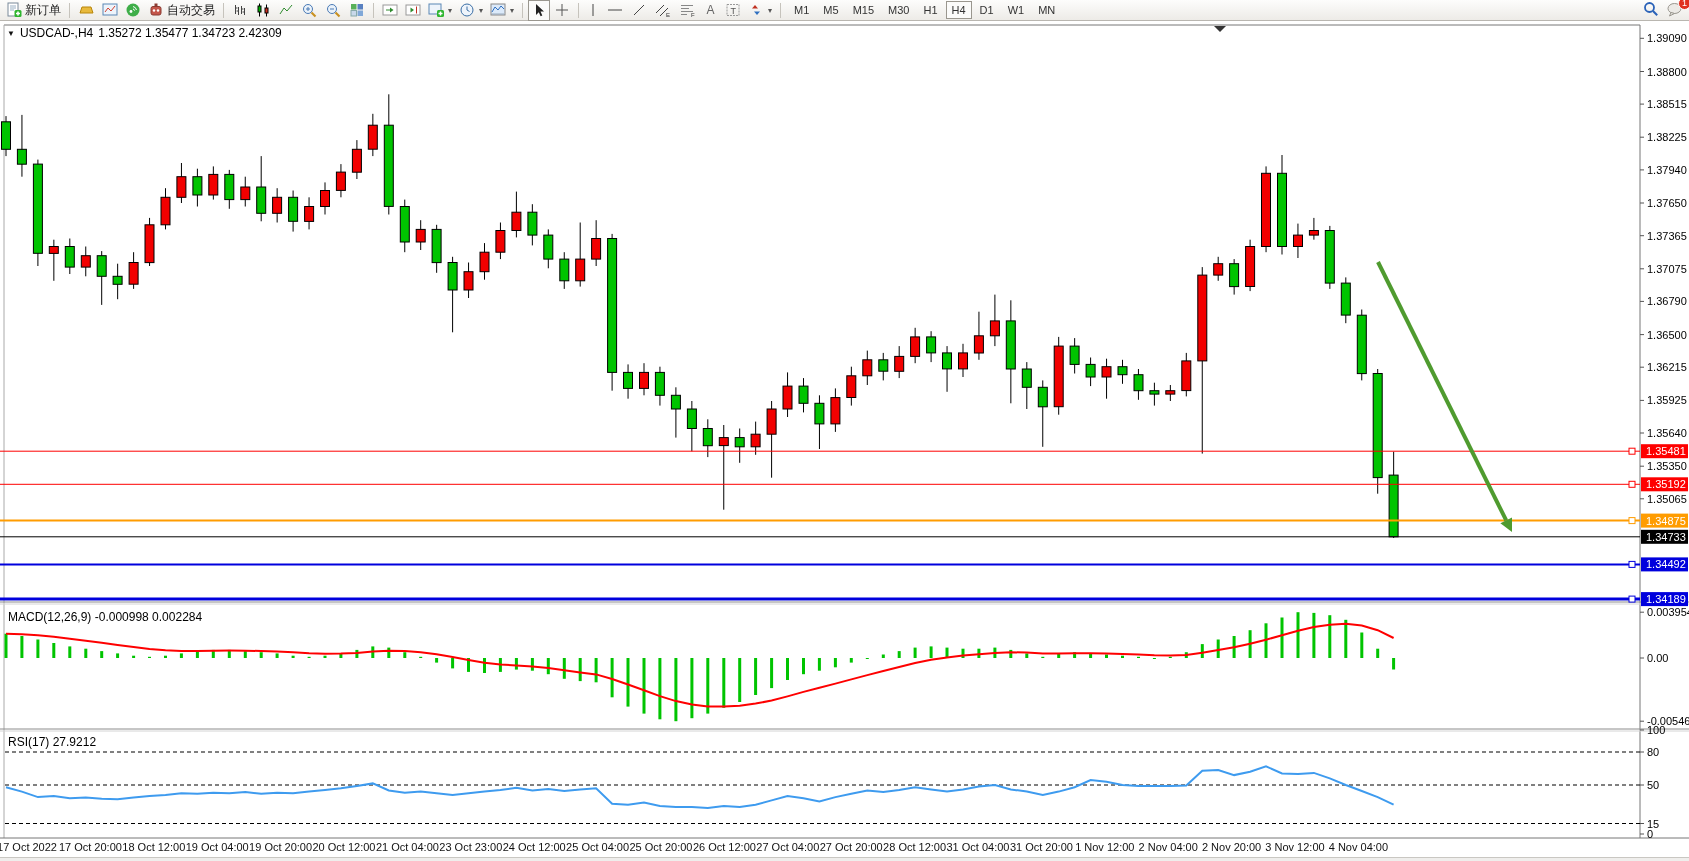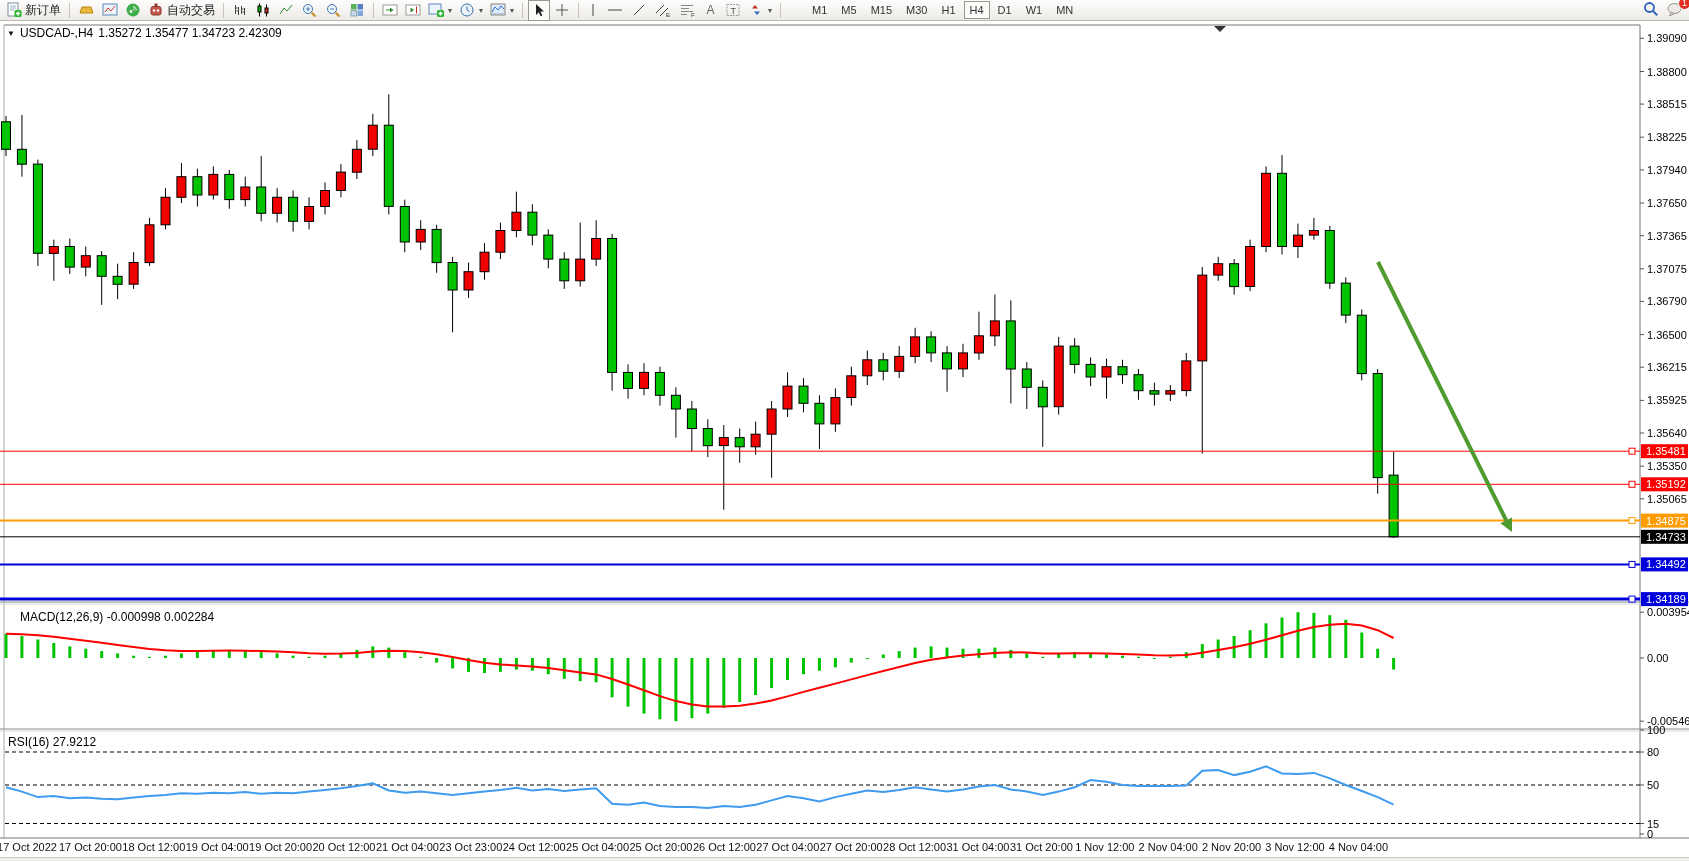--- a/index.html
+++ b/index.html
@@ -8,33 +8,33 @@
   
   .toolbar{position:absolute;top:0;left:0;width:1689px;height:21px;
            background:linear-gradient(#fdfdfc,#edebe7);
            border-bottom:1px solid #b9b6b0;display:flex;align-items:center;
            padding-left:3px;box-sizing:border-box;gap:1px;}
   .tb-btn{display:flex;align-items:center;gap:3px;padding:0 3px;height:19px;
           font-size:12px;color:#222;cursor:default;}
   .tb-btn svg{display:block;}
   .tb-sep{width:1px;height:15px;background:#c6c3bc;margin:0 4px;}
   .caret{font-size:8px;color:#555;margin-left:1px;}
-  .tf-box{display:flex;align-items:center;gap:2px;margin-left:20px;}
+  .tf-box{display:flex;align-items:center;gap:2px;margin-left:2px;}
   .tf-btn{font-size:11px;color:#333;padding:2px 5px;border:1px solid transparent;}
   .tf-btn.active{background:#fbfbfa;border:1px solid #9a978f;}
   .tb-right{position:absolute;right:5px;top:0;height:21px;display:flex;align-items:center;gap:6px;}
   .badge{position:absolute;top:-4px;right:-7px;background:#e03020;color:#fff;
          border-radius:7px;font-size:9px;line-height:11px;padding:0 3px;border:1px solid #fff;}
   
   #chart-area{position:absolute;top:22px;left:0;width:1689px;height:839px;background:#fff;}
   #chart-svg-holder{position:absolute;top:0;left:0;}
   .ov{position:absolute;font-size:12px;color:#000;white-space:nowrap;z-index:5;}
   #title-bar{left:7px;top:4px;display:flex;align-items:center;gap:5px;}
   #title-bar .tri{font-size:8px;color:#111;}
-  #macd-label{left:20px;top:588px;}
+  #macd-label{left:8px;top:588px;}
   #rsi-label{left:8px;top:713px;}
   .splitter{position:absolute;left:0;width:1689px;height:5px;z-index:6;}
   .axis-hit{position:absolute;z-index:4;}
   #bottom-strip{position:absolute;left:0;top:835px;width:1689px;height:4px;
                 background:#efeeec;border-top:1px solid #c9c7c2;}
 </style>
 </head>
 <body>
 
 <div id="app">
@@ -691,21 +691,21 @@
       <span>1.35272 1.35477 1.34723 2.42309</span>
     </div>
 
     <div class="ov" id="macd-label">
       <span>MACD(12,26,9)</span>
       <span>-0.000998</span>
       <span>0.002284</span>
     </div>
 
     <div class="ov" id="rsi-label">
-      <span>RSI(16)</span>
+      <span>RSI(17)</span>
       <span>27.9212</span>
     </div>
 
     <div class="splitter" style="top:578px"></div>
     <div class="splitter" style="top:705px"></div>
     <div class="axis-hit" style="left:1641px;top:0;width:48px;height:816px"></div>
     <div class="axis-hit" style="left:0;top:817px;width:1689px;height:18px"></div>
     <div id="bottom-strip"></div>
   </div>
 </div>

